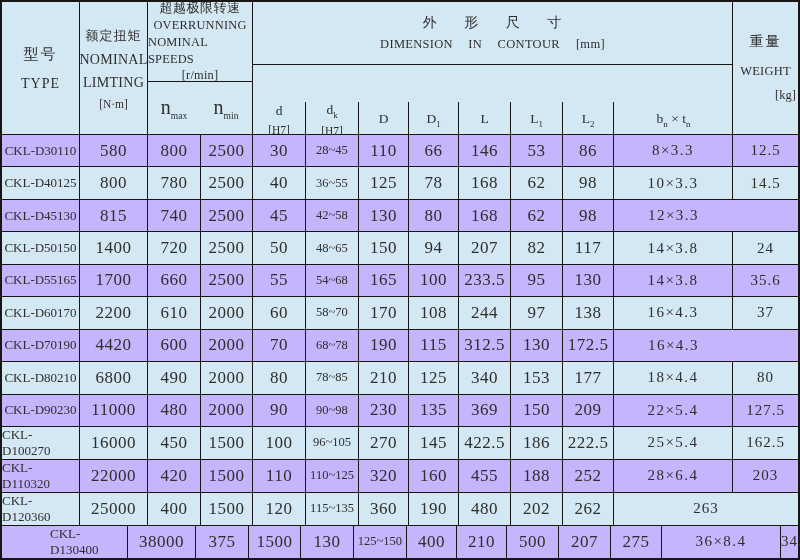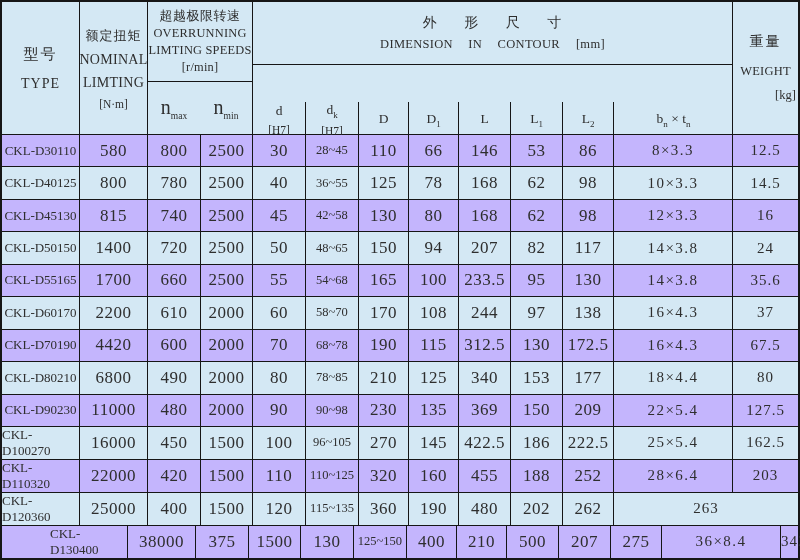--- a/index.html
+++ b/index.html
@@ -107,21 +107,21 @@
       <div class="zh-md">额定扭矩</div>
       <div class="en-sm">NOMINAL</div>
       <div class="en-sm">LIMTING</div>
       <div class="unit-sm">[N·m]</div>
     </div>
 
     <div class="hgroup g-speeds bR">
       <div class="htitle">
         <div class="speeds-zh">超越极限转速</div>
         <div class="speeds-line">OVERRUNNING</div>
-        <div class="speeds-line">LIMTING SPEEDS</div>
+        <div class="speeds-line">NOMINAL SPEEDS</div>
         <div class="speeds-line">[r/min]</div>
       </div>
       <div class="hsubrow">
         <div class="hcell w3">
           <div class="nvar"><span>n</span><sub>max</sub></div>
         </div>
         <div class="hcell w2 bR">
           <div class="nvar"><span>n</span><sub>min</sub></div>
         </div>
       </div>
@@ -207,21 +207,20 @@
         <div class="td w2">740</div>
         <div class="td w3">2500</div>
         <div class="td w4">45</div>
         <div class="td w5">42~58</div>
         <div class="td w6">130</div>
         <div class="td w7">80</div>
         <div class="td w8">168</div>
         <div class="td w9">62</div>
         <div class="td w10">98</div>
         <div class="td w11">12×3.3</div>
-        <div class="td w12">16</div>
       </div>
       <div class="trow shaded">
         <div class="td w0">CKL-D50150</div>
         <div class="td w1">1400</div>
         <div class="td w2">720</div>
         <div class="td w3">2500</div>
         <div class="td w4">50</div>
         <div class="td w5">48~65</div>
         <div class="td w6">150</div>
         <div class="td w7">94</div>
@@ -267,21 +266,20 @@
         <div class="td w2">600</div>
         <div class="td w3">2000</div>
         <div class="td w4">70</div>
         <div class="td w5">68~78</div>
         <div class="td w6">190</div>
         <div class="td w7">115</div>
         <div class="td w8">312.5</div>
         <div class="td w9">130</div>
         <div class="td w10">172.5</div>
         <div class="td w11">16×4.3</div>
-        <div class="td w12">67.5</div>
       </div>
       <div class="trow shaded">
         <div class="td w0">CKL-D80210</div>
         <div class="td w1">6800</div>
         <div class="td w2">490</div>
         <div class="td w3">2000</div>
         <div class="td w4">80</div>
         <div class="td w5">78~85</div>
         <div class="td w6">210</div>
         <div class="td w7">125</div>

